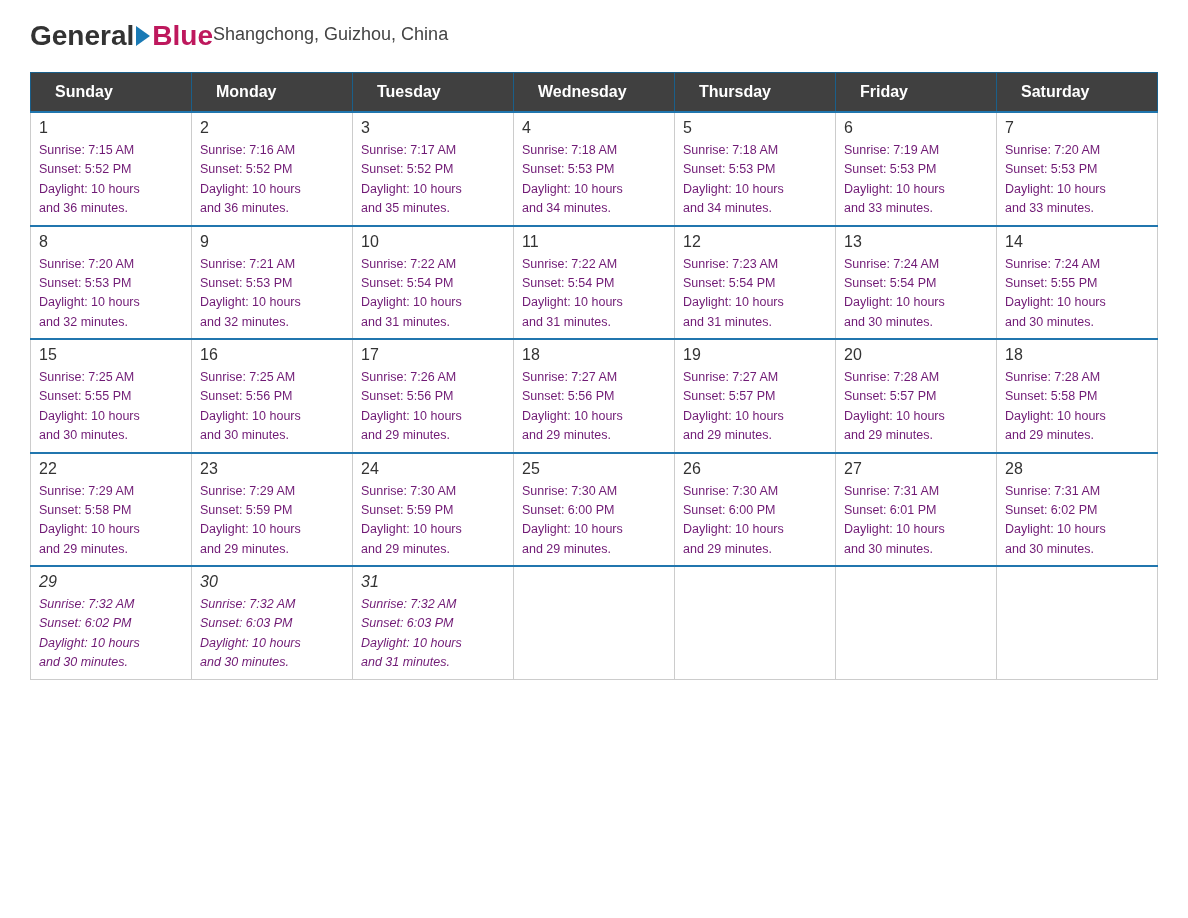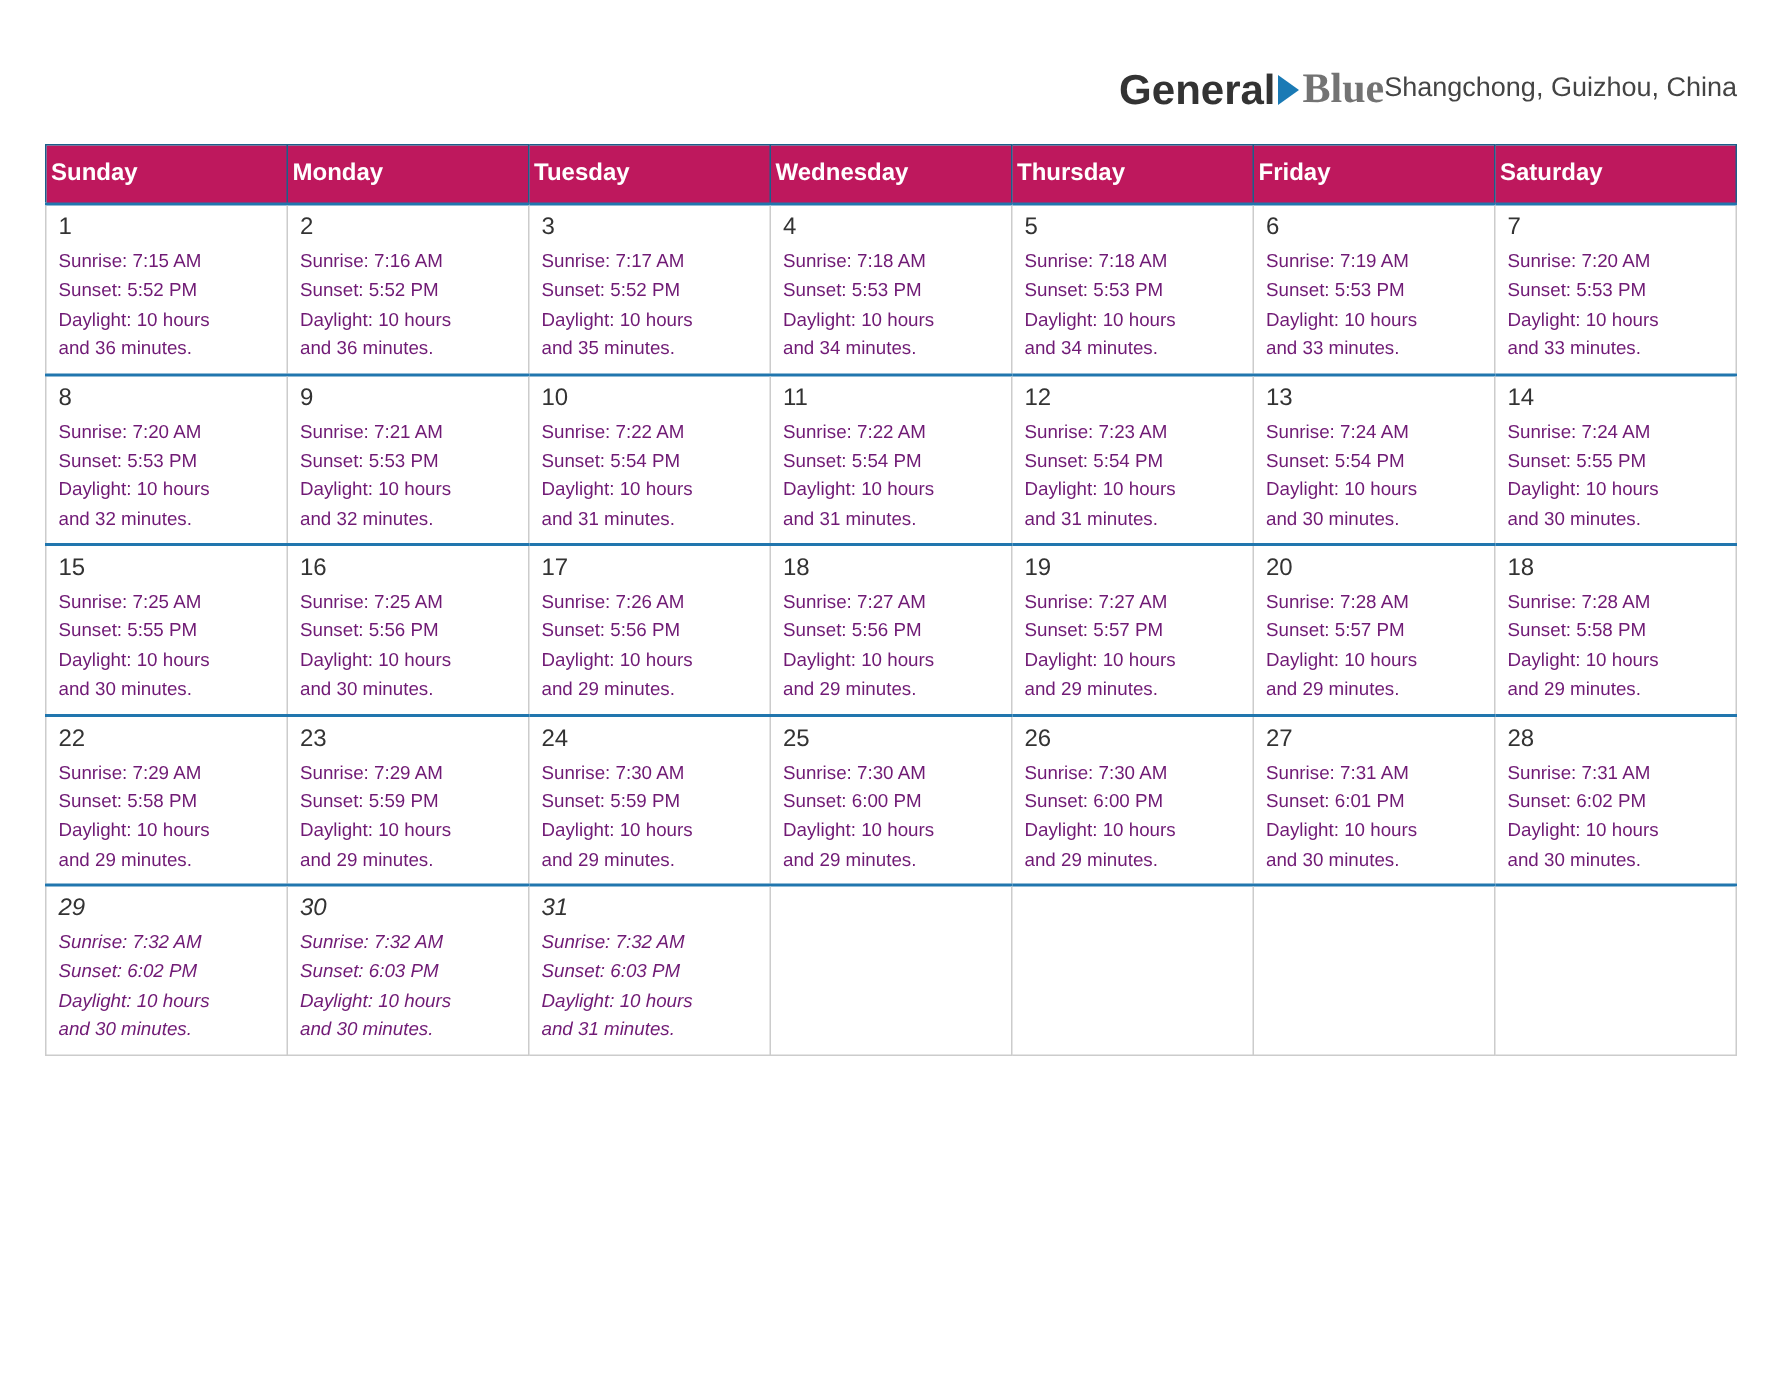--- a/index.html
+++ b/index.html
@@ -5,24 +5,23 @@
     * { margin: 0; padding: 0; box-sizing: border-box; }
     body {
       font-family: Arial, sans-serif;
       background: #ffffff;
       width: 1188px;
       min-height: 918px;
       padding: 20px 30px;
     }
     .header {
       display: flex;
-      justify-content: flex-end;
+      justify-content: flex-start;
       align-items: flex-start;
       margin-bottom: 20px;
-      margin-top: 24px;
     }
     .logo {
       display: flex;
       flex-direction: column;
       align-items: flex-start;
     }
     .logo-text {
       display: flex;
       align-items: center;
       font-size: 28px;
@@ -33,45 +32,45 @@
     .logo-arrow {
       display: inline-block;
       width: 0;
       height: 0;
       border-left: 14px solid #1a7ab5;
       border-top: 10px solid transparent;
       border-bottom: 10px solid transparent;
       margin: 0 2px;
       vertical-align: middle;
     }
-    .logo-blue { color: #737373; font-family: Liberation Serif, serif; }
+    .logo-blue { color: #be185d; }
     .title-area {
       text-align: right;
     }
     .page-title {
       font-size: 52px;
       font-weight: normal;
       color: #222;
     }
     .subtitle {
       font-size: 18px;
       color: #444;
       margin-top: 4px;
     }
     .calendar {
       width: 100%;
       border-collapse: collapse;
       border: 1px solid #ccc;
     }
     .calendar th {
-      background-color: #be185d;
+      background-color: #404040;
       color: #ffffff;
       font-size: 16px;
       font-weight: bold;
-      padding: 10px 3px;
+      padding: 10px 24px;
       text-align: left;
       border: 1px solid #1a5f8a;
     }
     .calendar td {
       vertical-align: top;
       padding: 6px 8px;
       border: 1px solid #ccc;
       font-size: 13px;
       color: #333;
       width: 14.28%;

